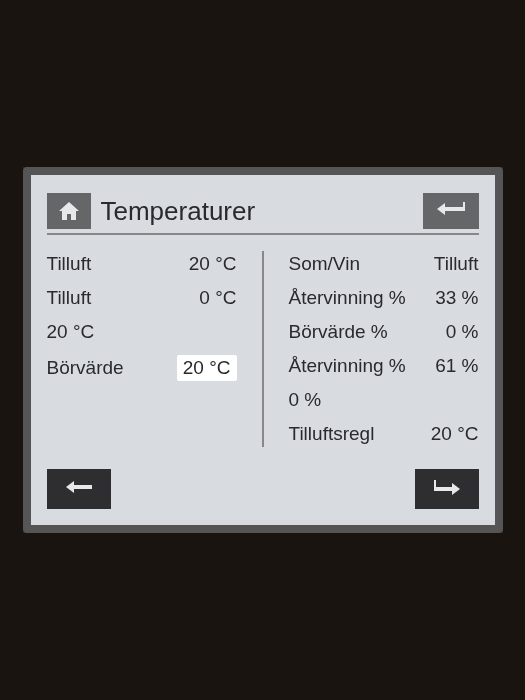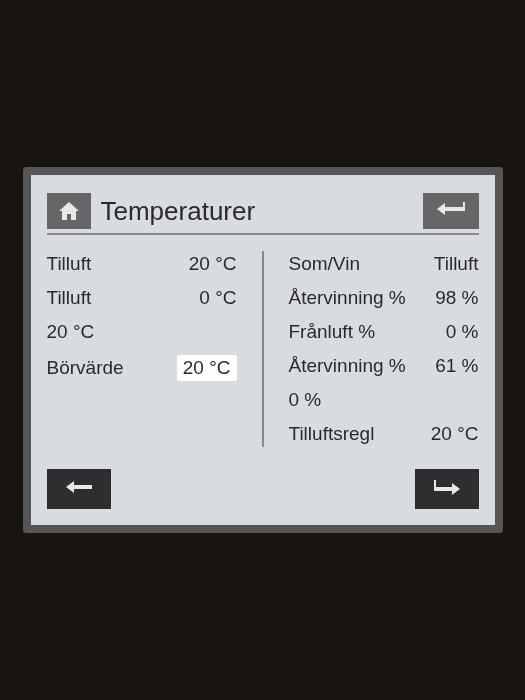--- a/index.html
+++ b/index.html
@@ -158,24 +158,24 @@
 
       <div class="divider"></div>
 
       <div class="column col-right">
         <div class="row">
           <span class="label">Som/Vin</span>
           <span class="value">Tilluft</span>
         </div>
         <div class="row">
           <span class="label">Återvinning %</span>
-          <span class="value">98 %</span>
-        </div>
-        <div class="row">
-          <span class="label">Frånluft %</span>
+          <span class="value">33 %</span>
+        </div>
+        <div class="row">
+          <span class="label">Börvärde %</span>
           <span class="value">0 %</span>
         </div>
         <div class="row">
           <span class="label">Återvinning %</span>
           <span class="value">61 %</span>
         </div>
         <div class="row">
           <span class="value">0 %</span>
         </div>
         <div class="row">

